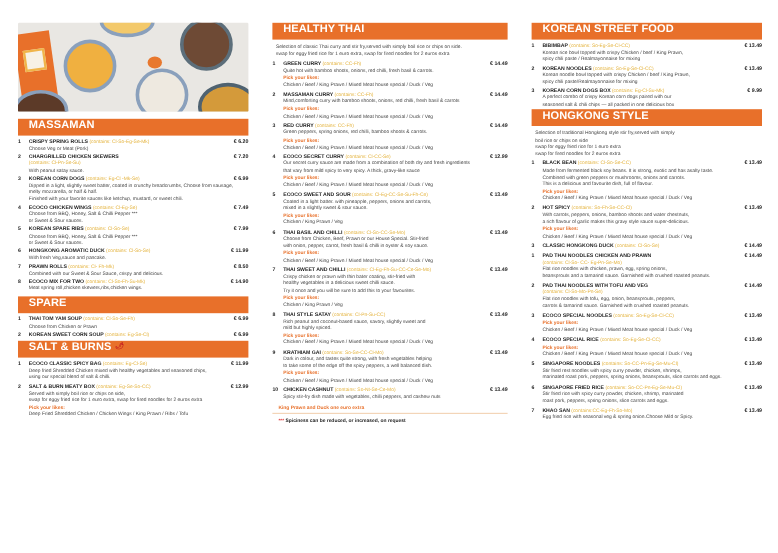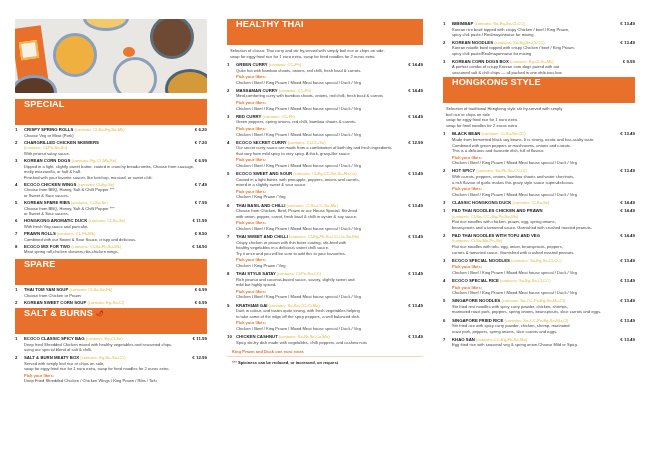--- a/index.html
+++ b/index.html
@@ -13,21 +13,21 @@
   .hero {
     position: absolute; left: 15px; top: 19px; width: 192px; height: 74px;
     background: #e9e7e3; overflow: hidden; border-radius: 1px;
   }
   .hero .plate { position: absolute; border-radius: 50%; border: 3px solid #7c8ea5; background: #f5f2ec; }
   .hero .brochure { position: absolute; left: 0; top: 8px; width: 30px; height: 60px; background: #e8702a; transform: rotate(-8deg); }
   .hero .brochure::after { content:""; position:absolute; left:6px; top:14px; width:14px; height:14px; background:#f7f1e6; border:2px solid #f0b44a; }
 
   .section-bar {
     background: #e8702a; color: #fff; font-weight: bold; font-size: 9.2px;
-    height: 26px; line-height: 11px; padding-left: 9px; letter-spacing: 0.1px;
+    height: 14px; line-height: 11px; padding-left: 9px; letter-spacing: 0.1px;
     position: relative;
   }
   .section-bar .chili { color: #c62020; font-size: 6px; margin-left: 3px; vertical-align: middle; }
 
   .item { position: relative; padding-left: 9px; font-size: 4.1px; line-height: 5.6px; }
   .item .num { position: absolute; left: 0; top: 0; font-weight: bold; color: #222; font-size: 4.3px; }
   .item .name { font-weight: bold; color: #222; font-size: 4.3px; text-transform: uppercase; }
   .item .contains { color: #e4b33e; font-size: 4.1px; }
   .item .price { position: absolute; right: 0; top: 0; font-weight: bold; color: #222; font-size: 4.4px; }
   .item .desc { color: #444; }
@@ -49,21 +49,21 @@
   <div class="plate" style="left:38px;top:14px;width:44px;height:44px;background:#f0b040;border-color:#8aa0bc;"></div>
   <div class="plate" style="left:68px;top:-14px;width:46px;height:26px;background:#f3c96b;border-color:#8aa0bc;"></div>
   <div class="plate" style="left:135px;top:-4px;width:44px;height:44px;background:#6e4a35;border-color:#5c6e7a;"></div>
   <div class="plate" style="left:98px;top:38px;width:44px;height:44px;background:#eee9e0;border-color:#8aa0bc;"></div>
   <div class="plate" style="left:150px;top:50px;width:50px;height:40px;background:#d49a3a;border-color:#4f6270;"></div>
   <div class="plate" style="left:-4px;top:56px;width:46px;height:34px;background:#5c3a28;border-color:#8aa0bc;"></div>
   <div class="plate" style="left:108px;top:28px;width:12px;height:10px;background:#e8782e;border:none;"></div>
 </div>
 
 <div class="col col1" style="top:99px;">
-  <div class="section-bar"><span>SPECIAL</span></div>
+  <div class="section-bar"><span>MASSAMAN</span></div>
   <div id="starters-list" style="margin-top:2px;">
       <div class="item" style="margin-bottom: 1.5px;">
         <span class="num">1</span>
         <div><span class="name">CRISPY SPRING ROLLS</span> <span class="contains">(contains: Cl-So-Eg-Se-Mk)</span></div>
         <span class="price">€ 6.20</span>
         <div class="desc">Choose Veg or Meat (Pork)</div>
       </div>
       <div class="item" style="margin-bottom: 1.5px;">
         <span class="num">2</span>
         <div><span class="name">CHARGRILLED CHICKEN SKEWERS</span> </div>
@@ -241,20 +241,21 @@
         <span class="price">€ 13.49</span>
         <div class="desc">Spicy stir-fry dish made with vegetables, chilli peppers,  and cashew nuts</div>
       </div>
     </div>
   <div class="note-orange" style="margin-top:4px;">King Prawn and Duck one euro extra</div>
   <div class="note-line"></div>
   <div class="note-spice"><span class="stars">***</span><span> Spiciness can be reduced, or increased, on request</span></div>
 </div>
 
 <div class="col col3" style="top:19px;">
+  <div class="section-bar"><span>KOREAN STREET FOOD</span></div>
   <div id="korean-list" style="margin-top:2px;">
       <div class="item" style="margin-bottom: 2px;">
         <span class="num">1</span>
         <div><span class="name">BIBIMBAP</span> <span class="contains">(contains: So-Eg-Se-Cl-CC)</span></div>
         <span class="price">€ 13.49</span>
         <div class="desc">Korean rice bowl topped with crispy Chicken / beef / King Prawn,</div>
         <div class="desc">spicy chili paste / Realmayonnaise for mixing</div>
       </div>
       <div class="item" style="margin-bottom: 2px;">
         <span class="num">2</span>

